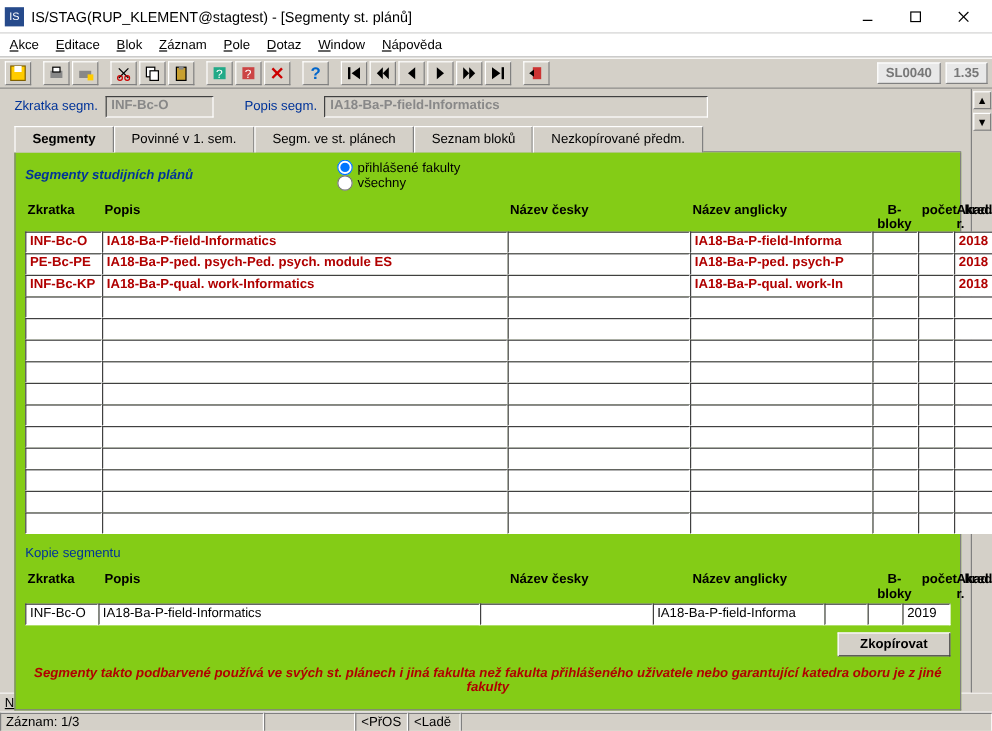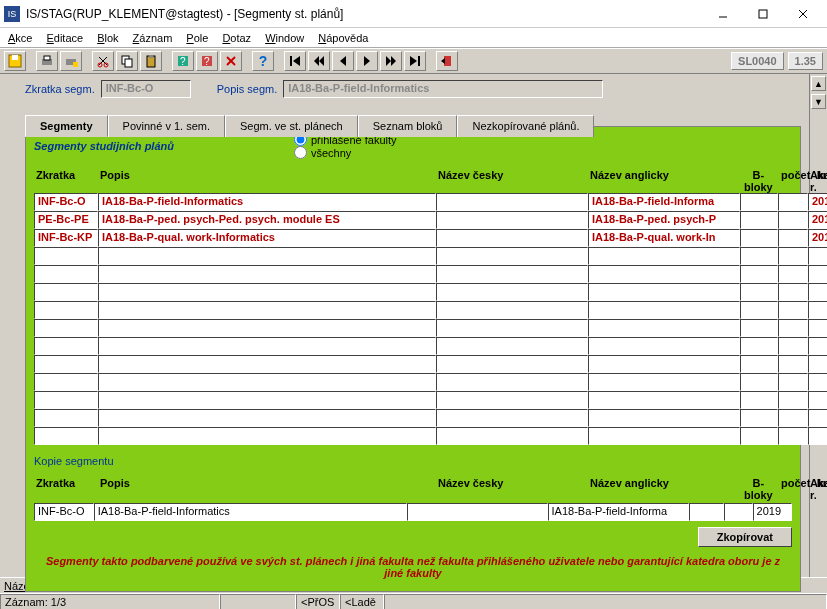--- a/index.html
+++ b/index.html
@@ -78,21 +78,21 @@
     font-size:11px;
   }
   
   .content-wrap {
     position:relative;
     height: calc(100% - 28px - 20px - 26px - 16px - 16px);
     background:#d4d0c8;
   }
   .content {
     position:absolute; left:0; right:18px; top:0; bottom:0;
-    padding: 6px 8px 4px 25px;
+    padding: 6px 8px 4px 12px;
   }
   .vscroll-mini {
     position:absolute; right:0; top:0; bottom:0; width:18px;
     background:#d4d0c8;
     border-left:1px solid #808080;
   }
   .vscroll-mini .arrow {
     position:absolute; left:1px; width:15px; height:15px;
     background:#d4d0c8;
     border:1px solid #fff; border-right-color:#808080; border-bottom-color:#808080;
@@ -119,21 +119,21 @@
     margin-top:4px;
   }
   .tab {
     padding:4px 14px;
     background:#d4d0c8;
     border:1px solid #808080;
     border-bottom:none;
     border-top-color:#fff; border-left-color:#fff;
     margin-right:0;
     position:relative;
-    top:11px;
+    top:1px;
     font-size:11px;
   }
   .tab.active {
     background:#d4d0c8;
     border-bottom:1px solid #d4d0c8;
     font-weight:bold;
     z-index:2;
   }
 
   .panel {
@@ -394,21 +394,21 @@
       <div class="ro-field" style="width:90px">INF-Bc-O</div>
       <span class="lbl-blue" style="margin-left:20px">Popis segm.</span>
       <div class="ro-field" style="width:320px">IA18-Ba-P-field-Informatics</div>
     </div>
 
     <div class="tabs">
       <div class="tab active">Segmenty</div>
       <div class="tab">Povinné v 1. sem.</div>
       <div class="tab">Segm. ve st. plánech</div>
       <div class="tab">Seznam bloků</div>
-      <div class="tab">Nezkopírované plánů.</div>
+      <div class="tab">Nezkopírované předm.</div>
     </div>
 
     <div class="panel">
       <div style="display:flex; align-items:center;">
         <span class="section-title">Segmenty studijních plánů</span>
         <span class="radios">
           <label class="radio">
               <input type="radio" checked="" style="">
               <span>přihlášené fakulty</span>
             </label>

